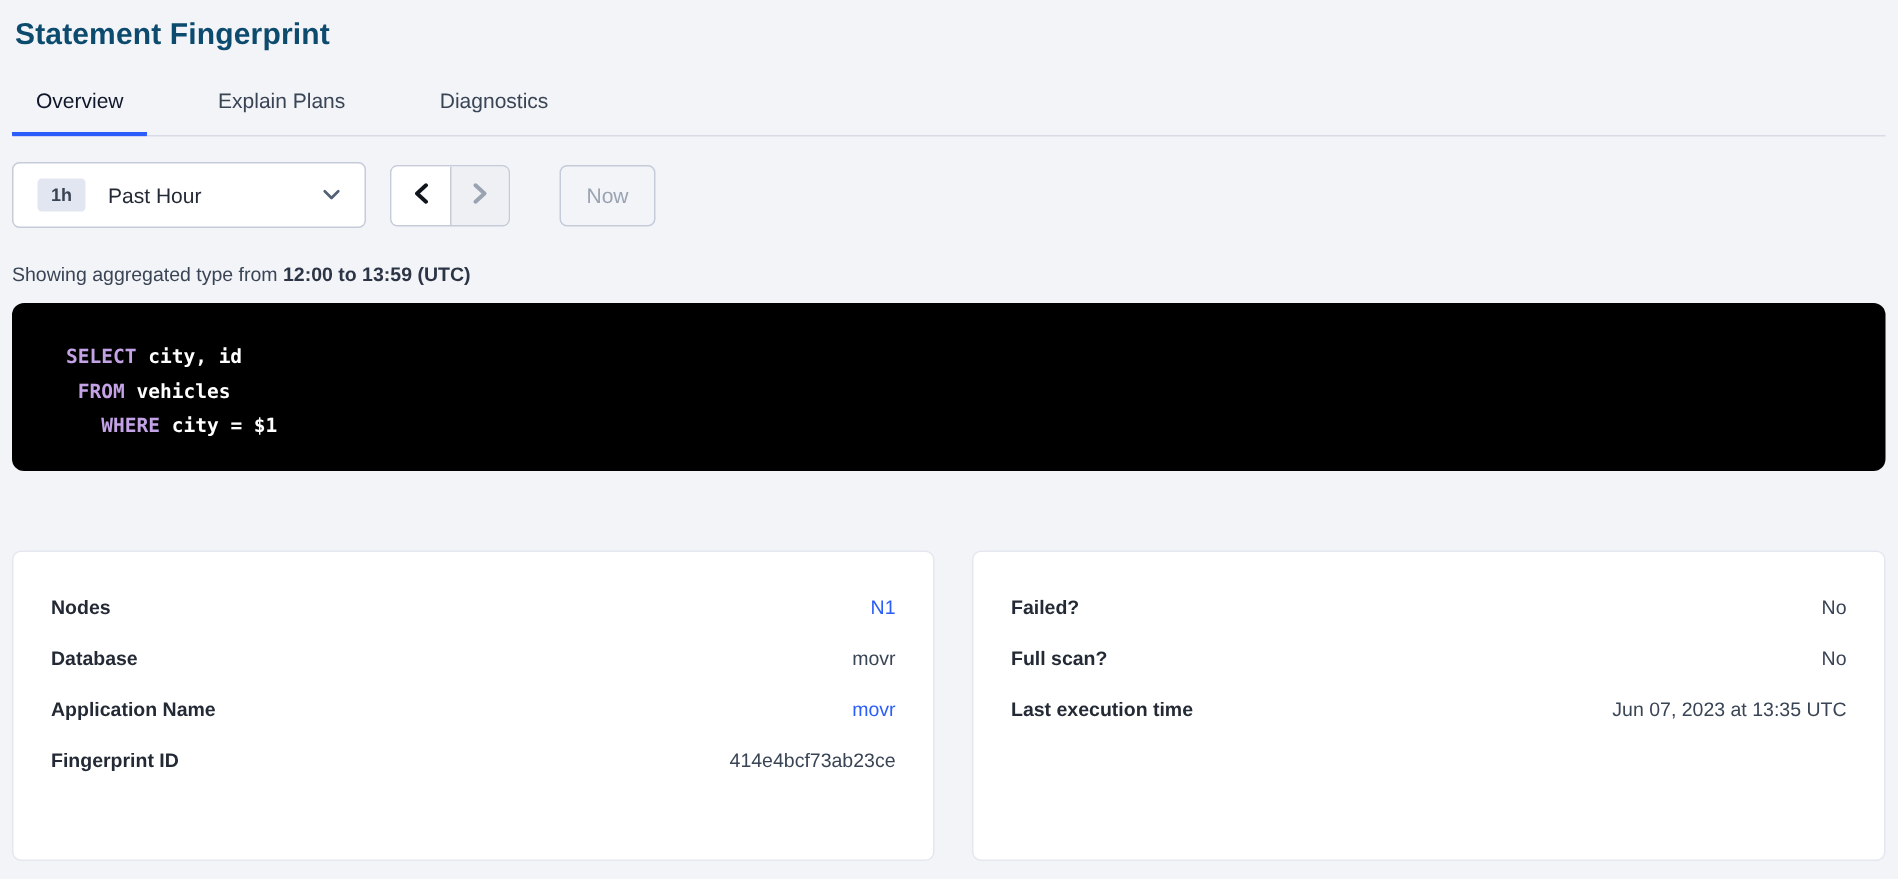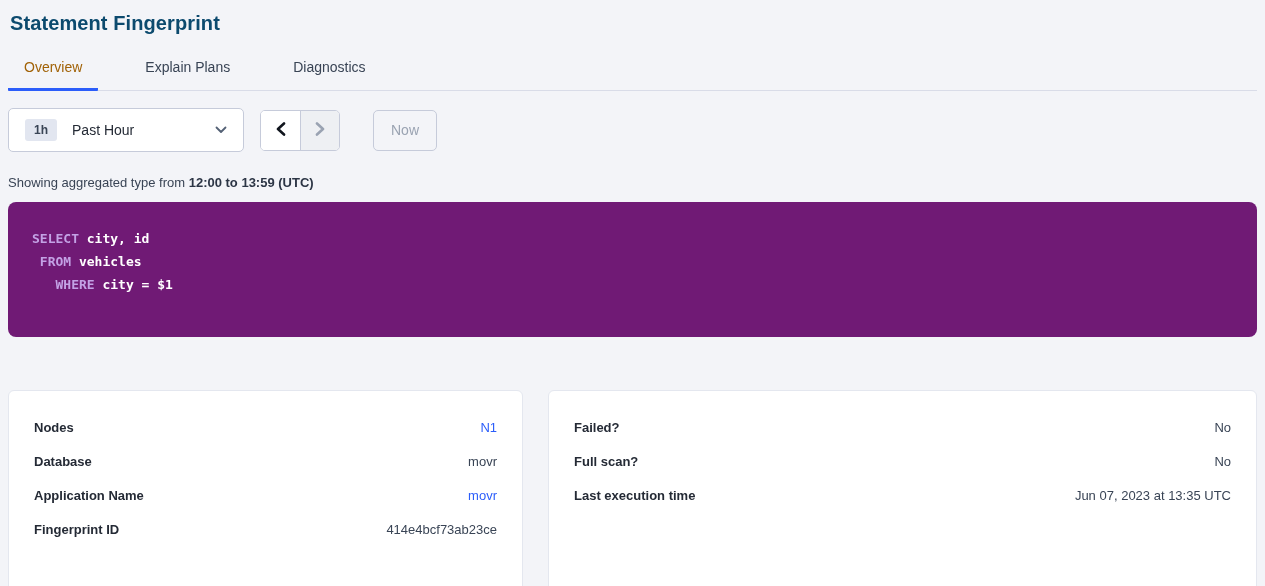--- a/index.html
+++ b/index.html
@@ -32,21 +32,21 @@
     padding:0 16px 13px 16px;
     margin-right:31px;
     font-size:14px;
     color:#394455;
     cursor:pointer;
     margin-bottom:-1px;
     border-bottom:3px solid transparent;
     border-radius:0 0 1px 1px;
   }
   .tab.active {
-    color:#a16207;
+    color:#0f172a;
     border-bottom:3px solid #2b5dfa;
   }
 
   
   .controls-row {
     margin-top:17px;
     display:flex;
     align-items:center;
   }
   .time-dropdown {
@@ -113,24 +113,24 @@
   .agg-note {
     margin-top:23px;
     font-size:13px;
     color:#394455;
   }
   .agg-note b { color:#2c3545; }
 
   
   .sql-box {
     margin-top:12px;
-    background:#701a75;
+    background:#000000;
     border-radius:8px;
-    padding:25px 24px;
-    height:135px;
+    padding:25px 36px;
+    height:112px;
   }
   .sql-box pre {
     font-family:"DejaVu Sans Mono","Liberation Mono", monospace;
     font-size:13px;
     font-weight:700;
     line-height:23px;
     color:#ffffff;
     white-space:pre;
   }
   .sql-keyword { color:#c3a2e5; }
@@ -141,21 +141,21 @@
     display:flex;
     gap:25px;
   }
   .card {
     background:#ffffff;
     border:1px solid #e4e7ef;
     border-radius:6px;
     height:207px;
     padding:19px 25px;
   }
-  .card.left  { width:515px; }
+  .card.left  { width:615px; }
   .card.right { flex:1; }
   .kv-row {
     height:34px;
     display:flex;
     align-items:center;
     justify-content:space-between;
   }
   .kv-label { font-size:13px; font-weight:700; color:#242a35; }
   .kv-value { font-size:13px; color:#394455; }
   .kv-value.link { color:#2b5dfa; cursor:pointer; text-decoration:none; }

